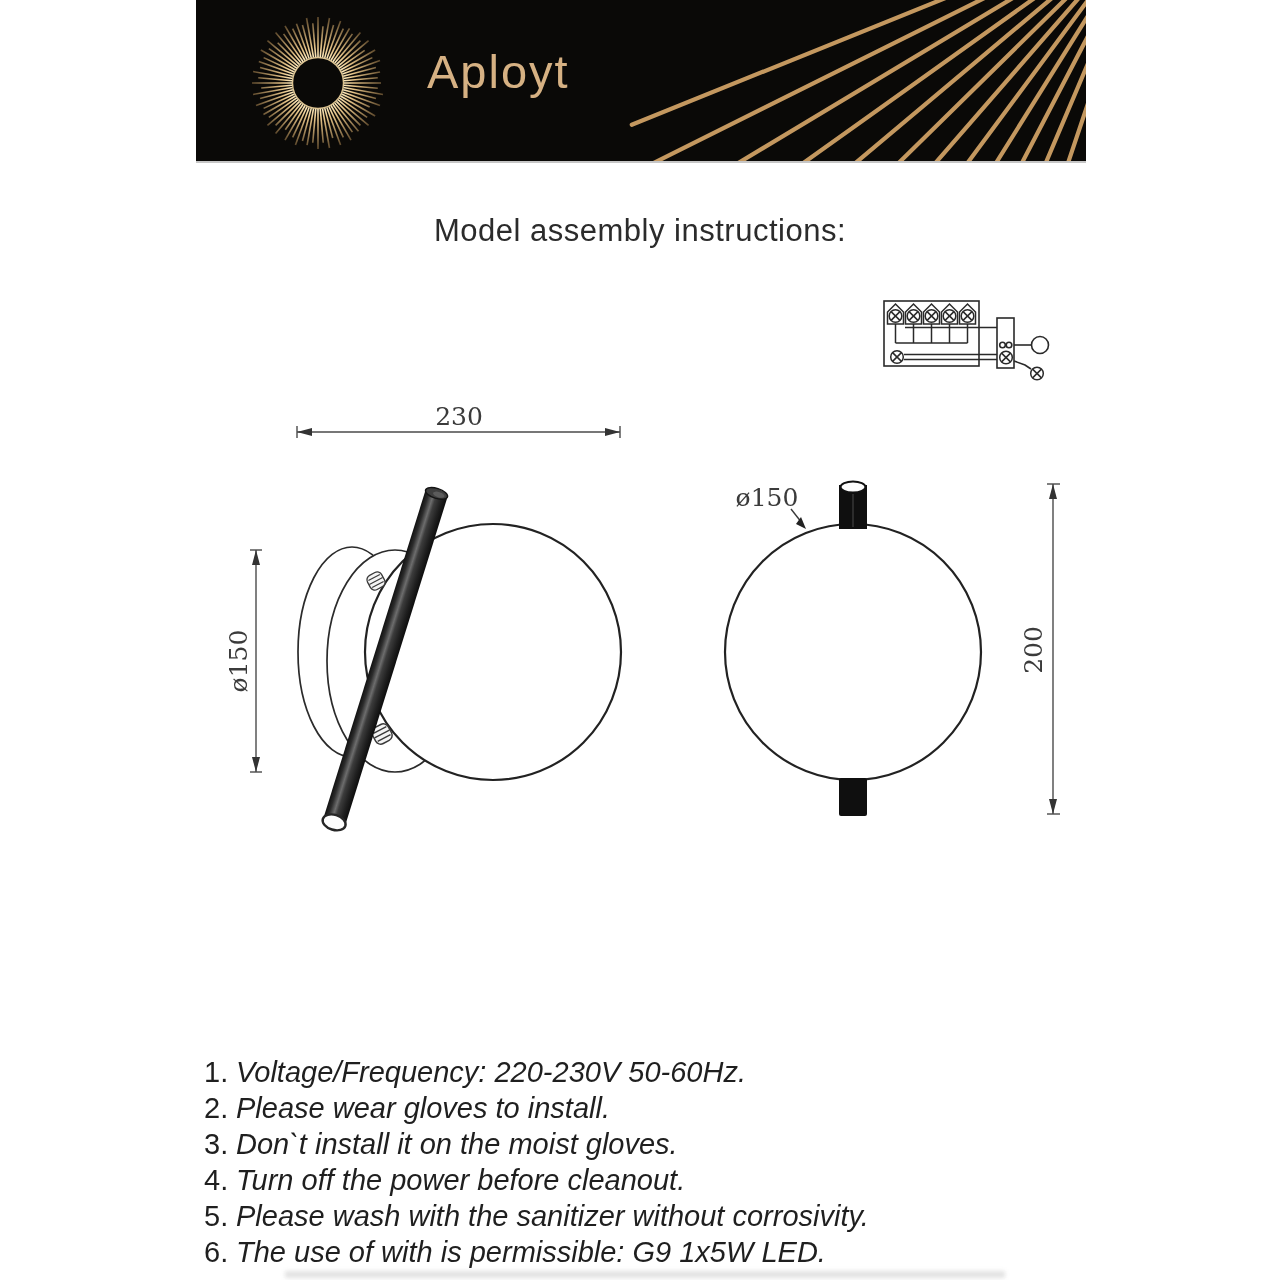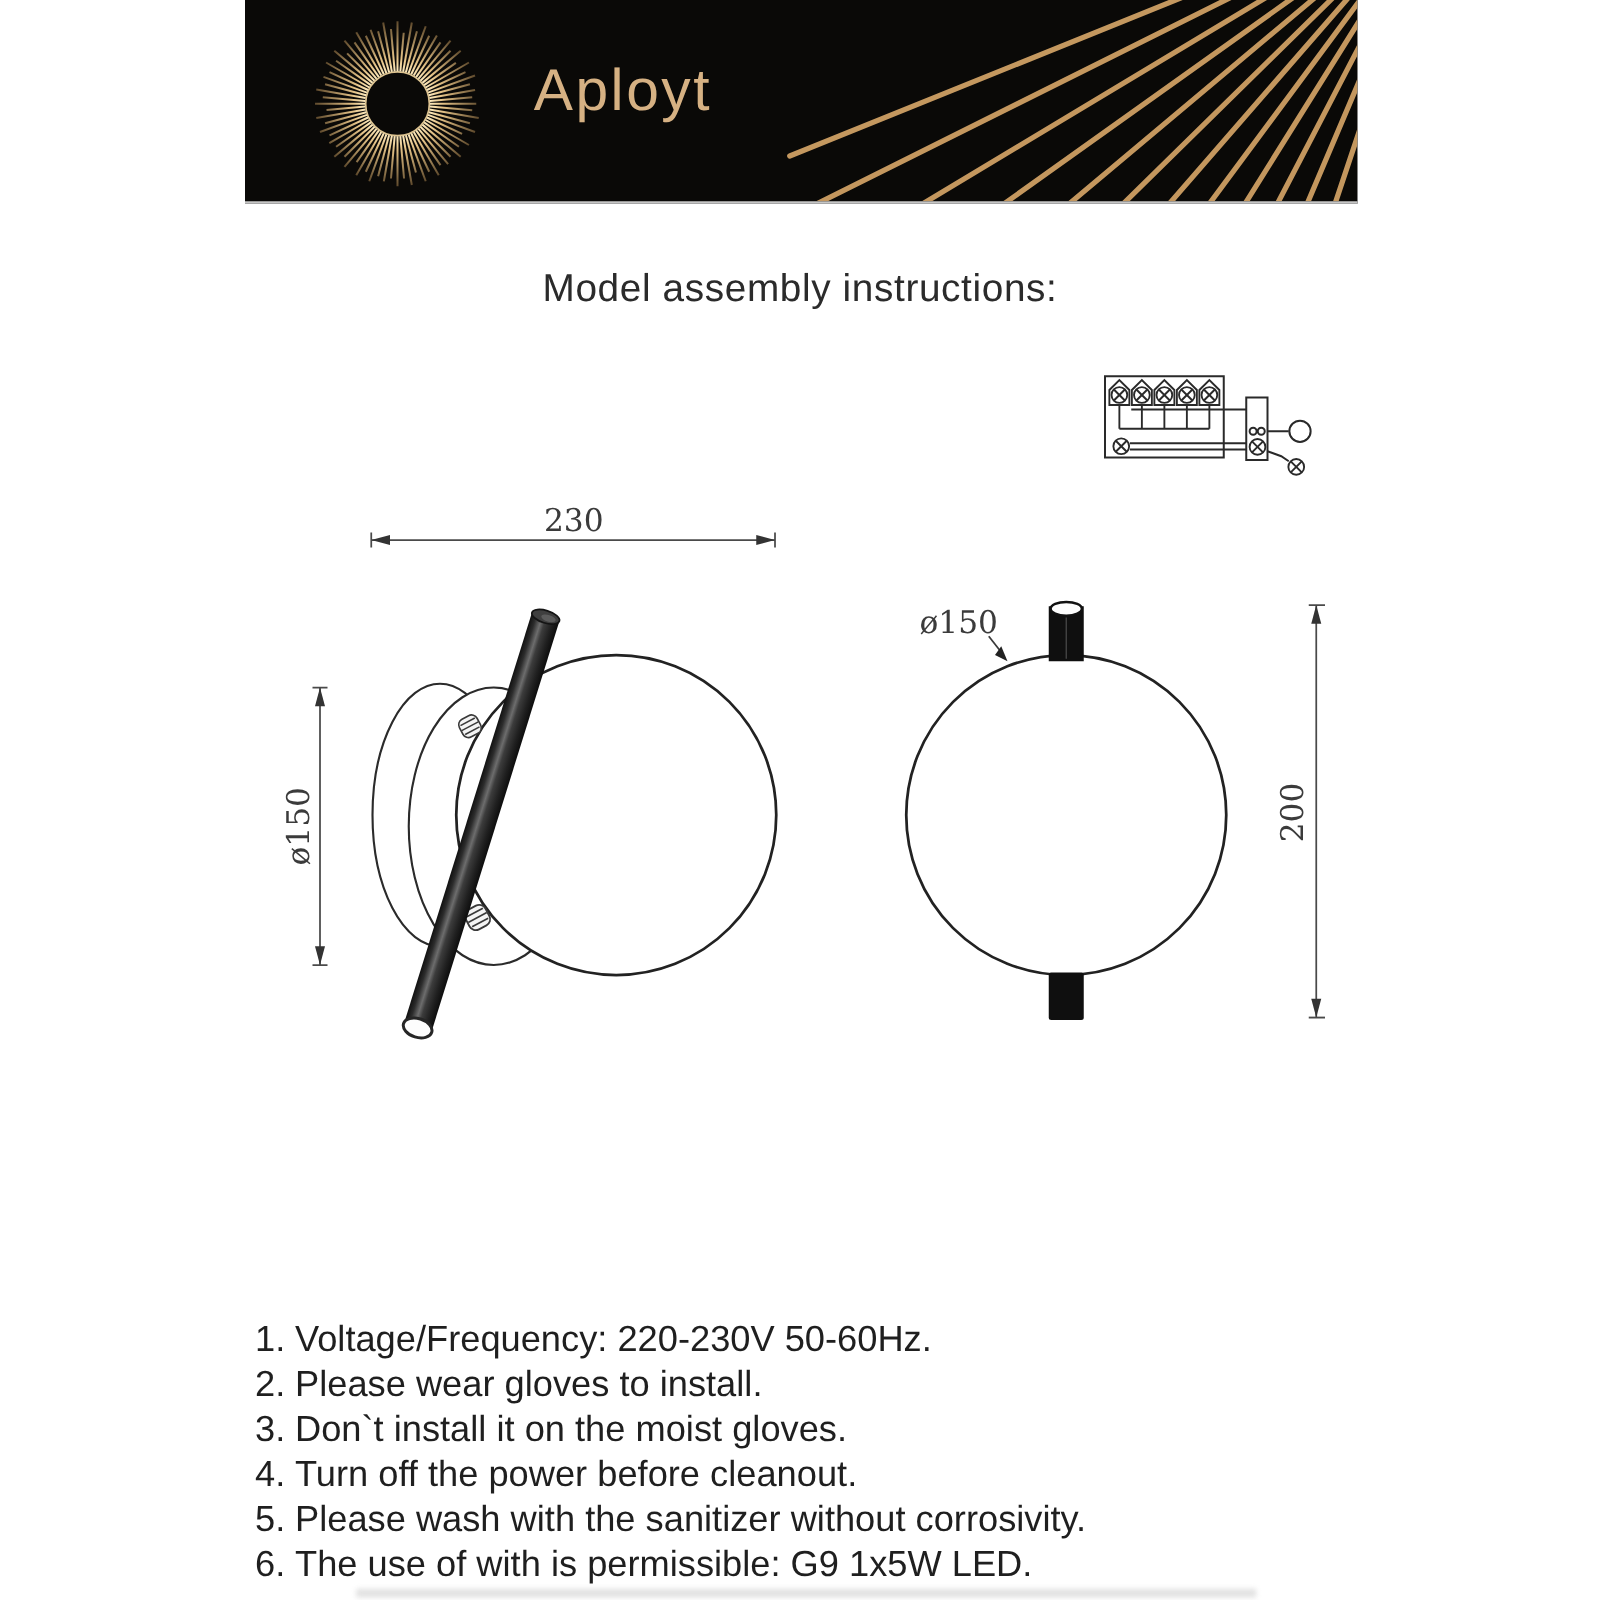--- a/index.html
+++ b/index.html
@@ -25,21 +25,21 @@
   
   .drawing{position:absolute;}
   .dim-text{font-family:"DejaVu Serif",serif;font-size:25px;fill:#3b3b3b;}
   
   .instructions{
     position:absolute;left:204px;top:1054px;width:940px;
     color:#1f1f1f;font-size:29px;line-height:36px;
   }
   .instr-row{display:flex;}
   .instr-num{width:32px;flex:0 0 32px;}
-  .instr-text{flex:1;}
+  .instr-text{flex:1;font-style:italic;}
   .cut-line{
     position:absolute;left:285px;top:1271px;width:720px;height:7px;
     background:#bfbfbf;opacity:.45;filter:blur(2px);
   }
 </style>
 </head>
 <body>
 
 <div class="page">
 

